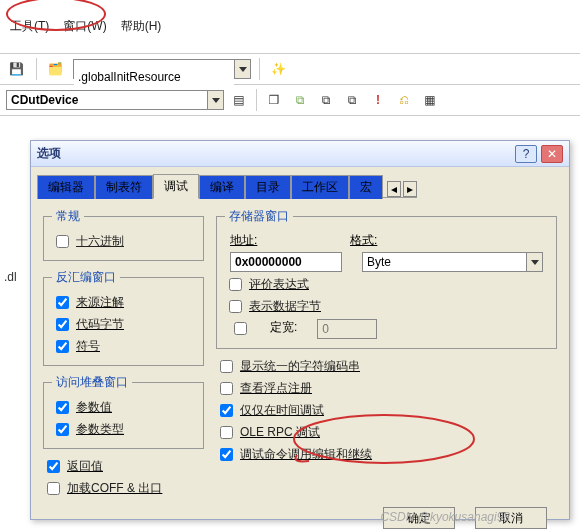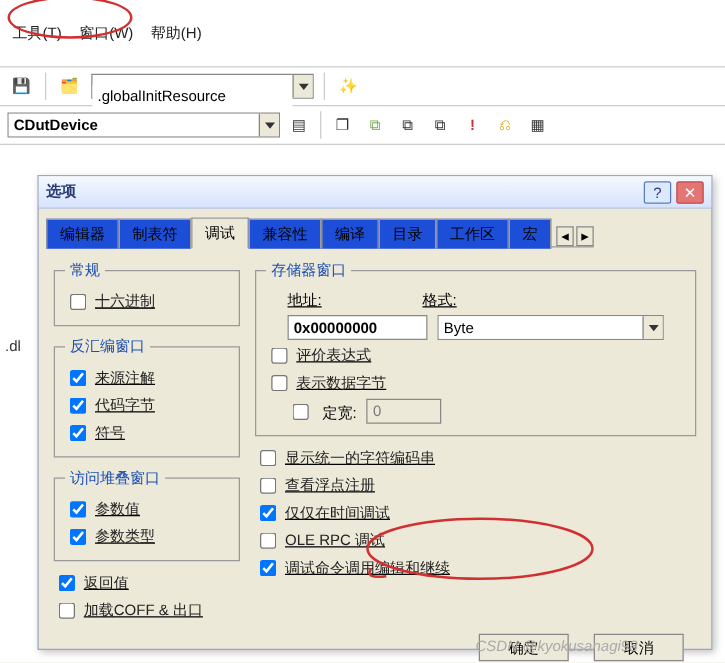--- a/index.html
+++ b/index.html
@@ -31,21 +31,21 @@
   .tab-nav { display:flex; gap:2px; padding-left:4px; border-bottom:1px solid #999; align-items:center; }
   .tab-nav .sbtn { width:14px; height:16px; border:1px solid #888; display:flex; align-items:center; justify-content:center; }
   .body { display:flex; padding: 10px 12px 6px 12px; gap: 12px; }
   .col { flex:1; }
   fieldset { border:1px solid #999; margin:0 0 8px 0; padding:4px 8px 6px 8px; }
   legend { padding:0 4px; color:#1d4fb3; }
   .chk { display:flex; align-items:center; gap:4px; margin:3px 0;text-decoration:underline; }
   .chk input { width:13px; height:13px; }
   .chk .lbl { color:#222; }
   .u { text-decoration: underline; }
-  .row { display:flex; align-items:flex-end; gap:8px; margin:3px 17px; }
+  .row { display:flex; align-items:flex-start; gap:20px; margin:3px 5px; }
   .row label { min-width:40px; }
   .txt { border:1px solid #888; background:#fff; height:20px; padding:0 4px; }
   .txt.ro { background:#ece9d8; color:#777; }
   .btns { display:flex; justify-content:flex-end; gap:20px; padding: 0 22px 10px 0; }
   .btns button { width:72px; height:22px; border:1px solid #888; background:#ece9d8; }
   .circle1 { position:absolute; left:6px; top:-3px; width:100px; height:34px; border:2px solid #d03030; border-radius:50%; pointer-events:none; }
   svg.annot { position:absolute; pointer-events:none; }
 </style>
 </head>
 <body>
@@ -94,21 +94,20 @@
 <div class="dialog">
   <div class="titlebar">
     <span class="title">选项</span>
     <span class="winbtn">?</span>
     <span class="winbtn close">✕</span>
   </div>
   <div class="tabs">
     <div class="tab">编辑器</div>
     <div class="tab">制表符</div>
     <div class="tab active">调试</div>
-    <div class="tab">兼容性</div>
     <div class="tab">编译</div>
     <div class="tab">目录</div>
     <div class="tab">工作区</div>
     <div class="tab">宏</div>
     <div class="tab-nav">
       <span class="sbtn">◂</span>
       <span class="sbtn">▸</span>
     </div>
   </div>
 

